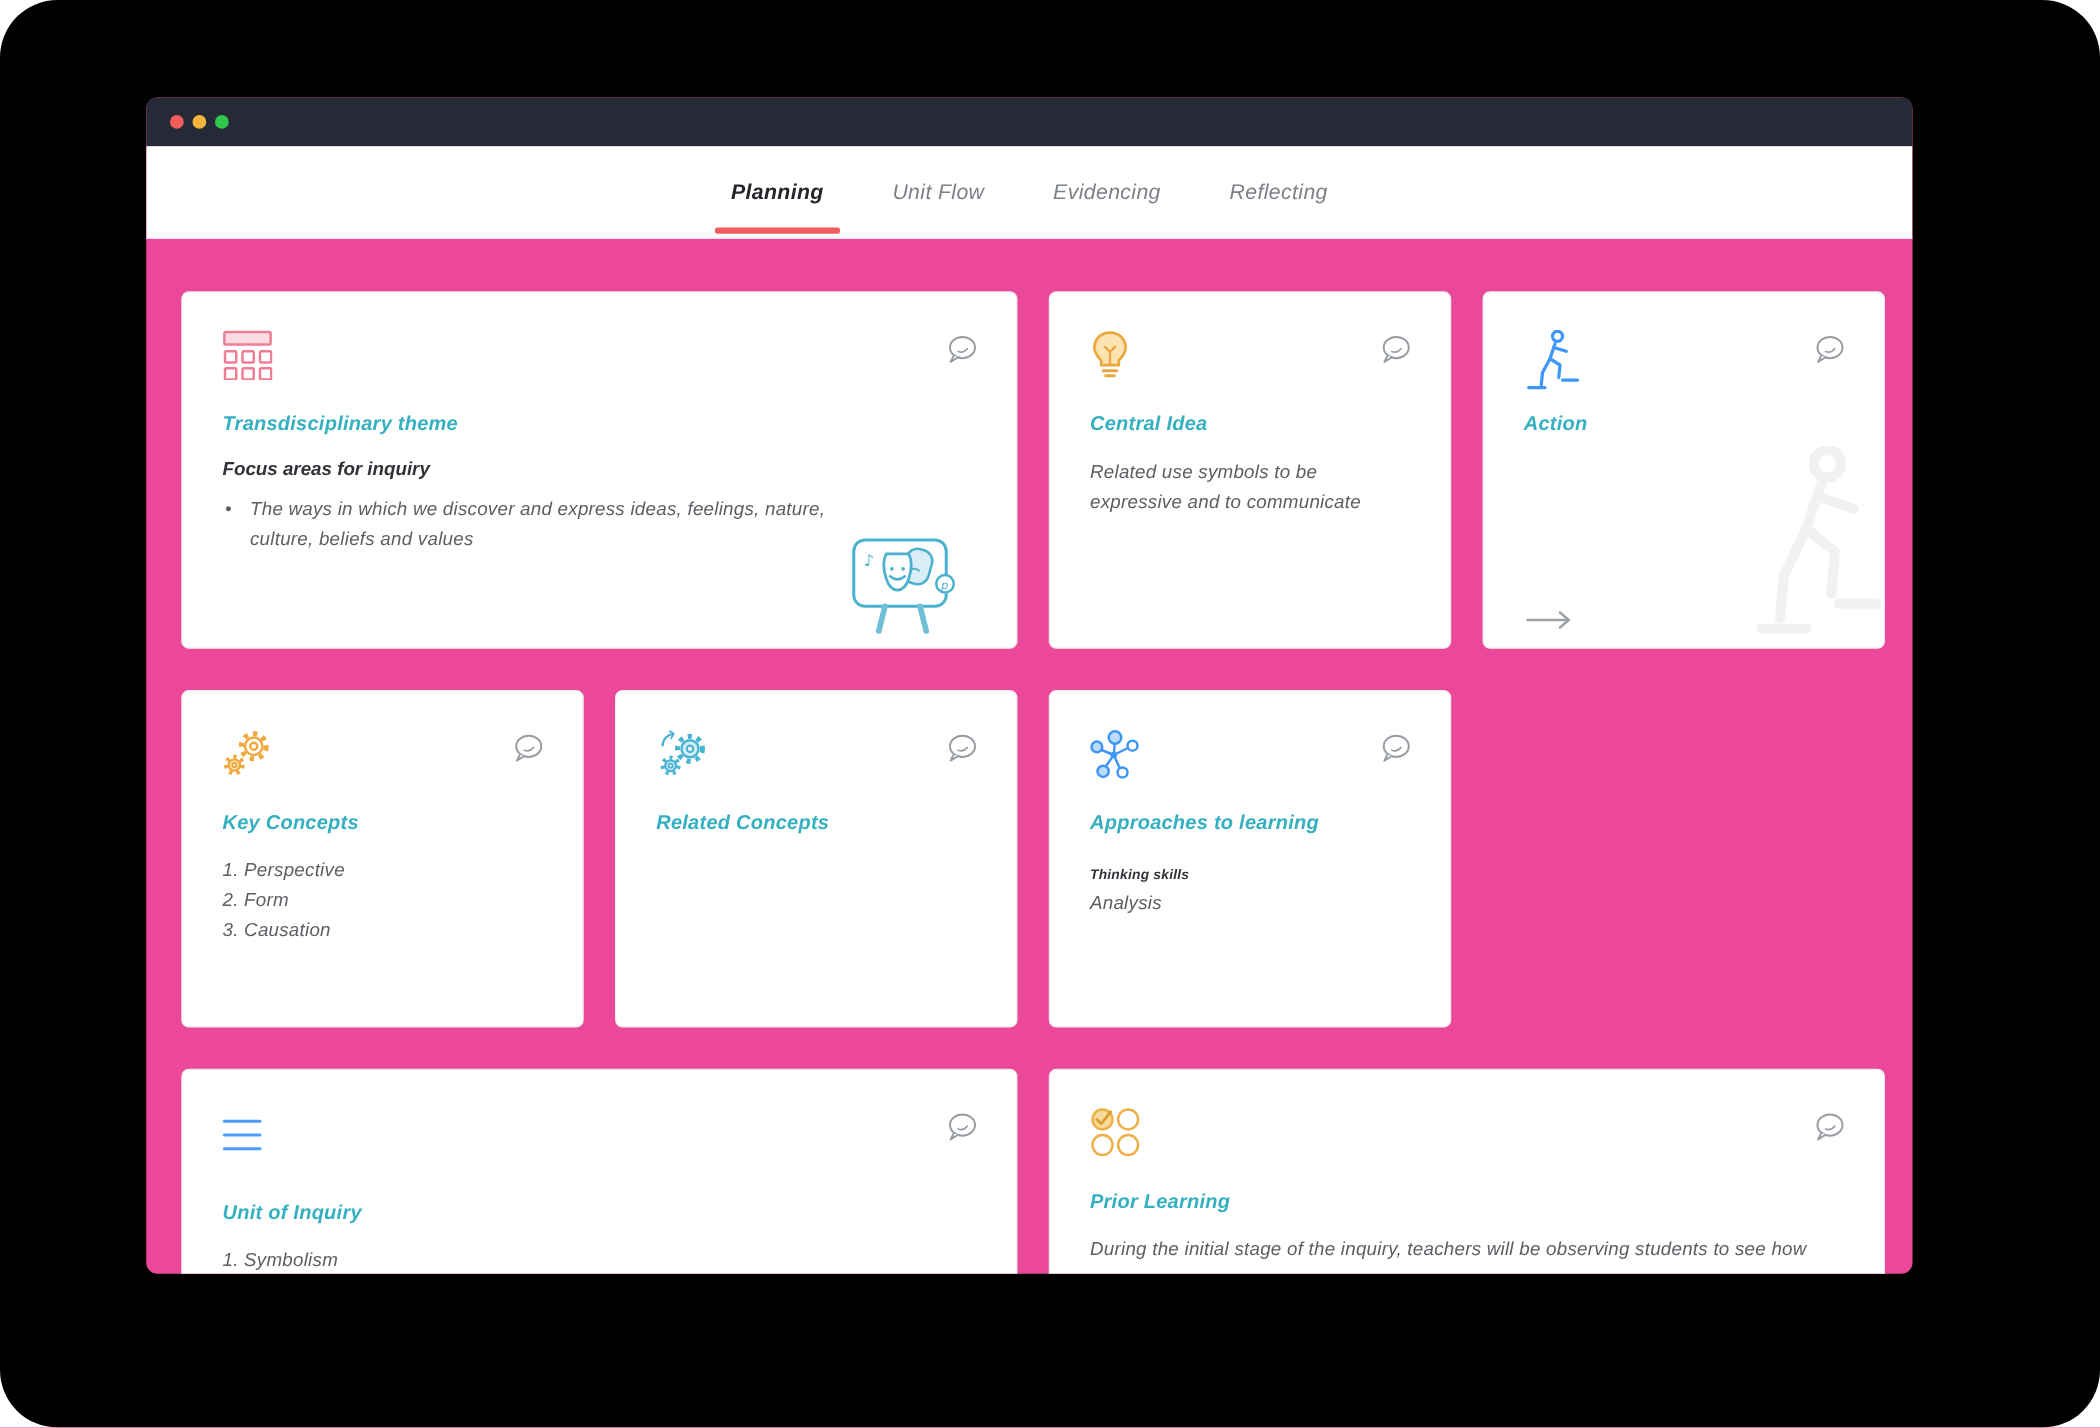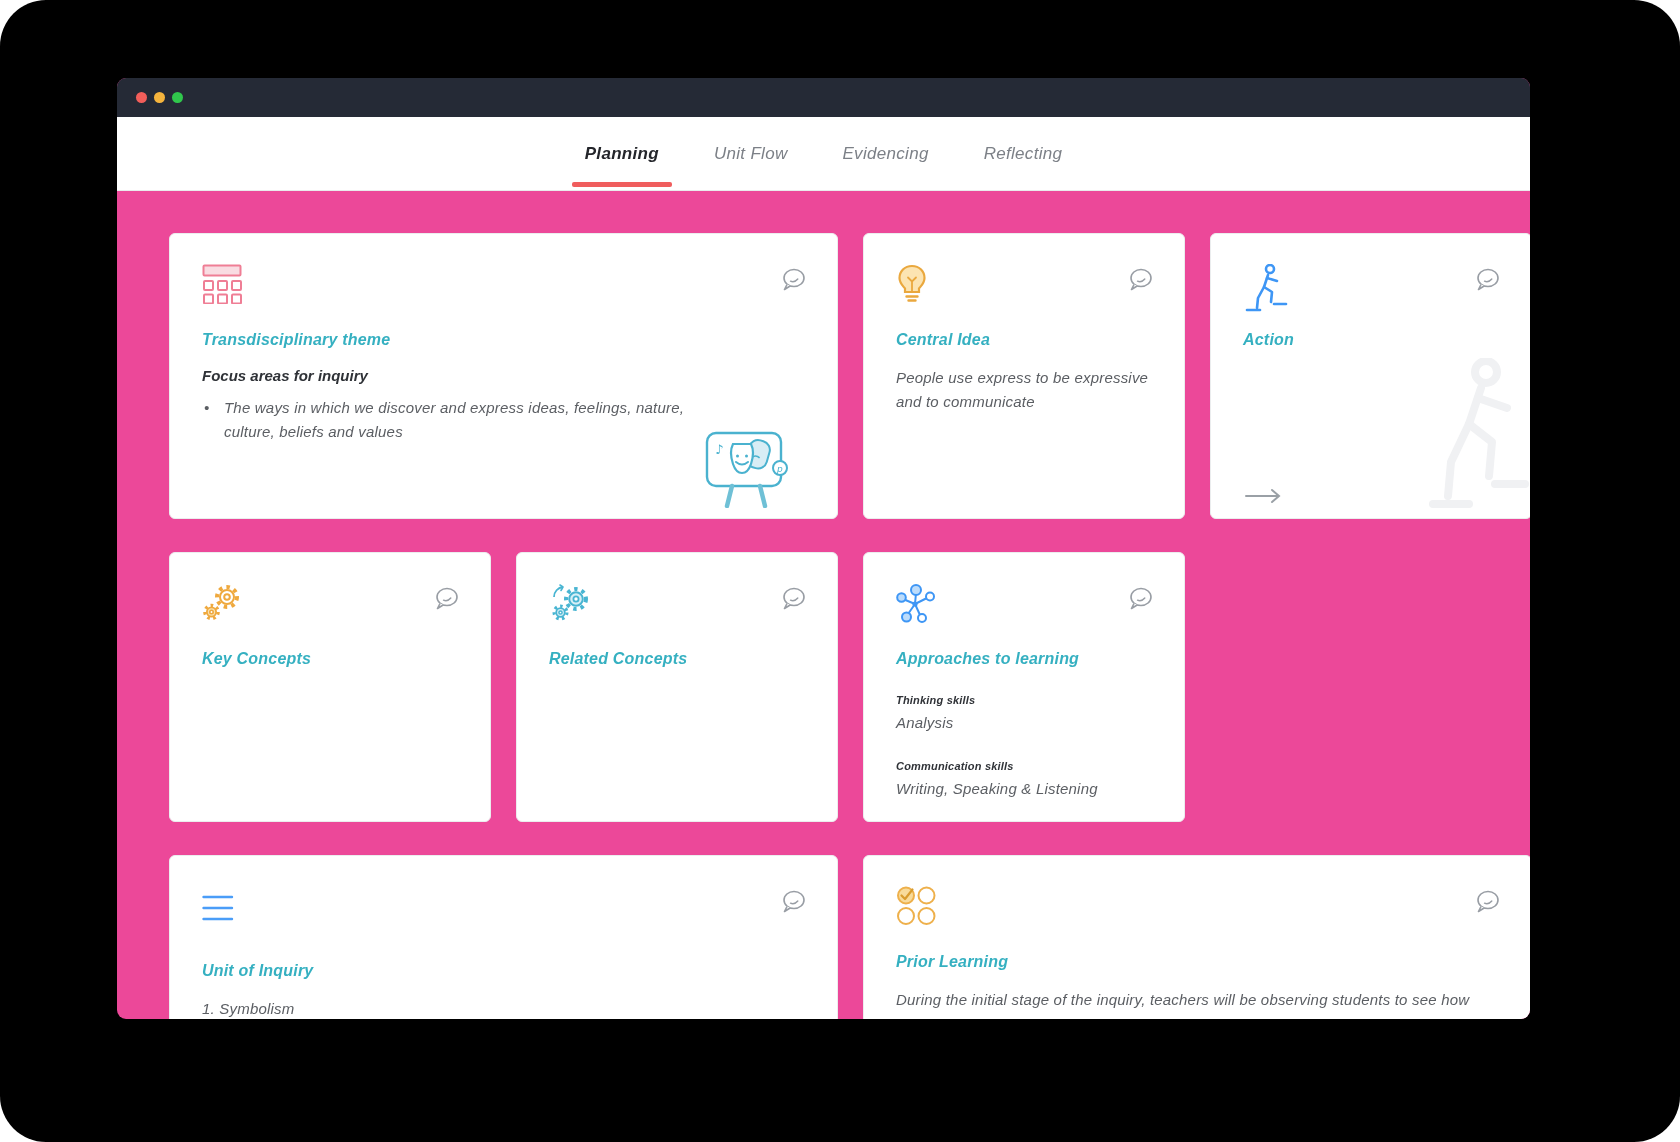--- a/index.html
+++ b/index.html
@@ -32,21 +32,21 @@
     font-size:17px;letter-spacing:.3px;color:#7c8087;cursor:pointer;
   }
   .tab.active{color:#24262b;font-weight:700;}
   .tab.active .underline{
     position:absolute;left:50%;transform:translateX(-50%);
     bottom:3px;width:100px;height:5px;border-radius:2px;background:#f05d5d;
   }
   
   .content{
     height:829px;box-sizing:border-box;overflow:hidden;
-    padding:42px 38px 0 52px;
+    padding:42px 38px 0 28px;
     display:grid;grid-template-columns:repeat(4,322px);
     grid-template-rows:286px 270px 300px;gap:33px 25px;
   }
   .card{
     position:relative;background:#fff;border:1px solid #ebedee;border-radius:6px;
     box-sizing:border-box;padding:30px 32px;
   }
   .span2{grid-column:span 2;}
   .iconbox{height:40px;margin-bottom:26px;}
   .card h3{
@@ -155,21 +155,21 @@
 
     <section class="card">
       <div class="iconbox">
         <svg width="32" height="40" viewBox="0 0 32 40" fill="none">
           <path d="M16 2 C23.5 2 28.5 7.5 28.5 14 C28.5 19 25.5 21.5 23 24.5 L23 28 L9 28 L9 24.5 C6.5 21.5 3.5 19 3.5 14 C3.5 7.5 8.5 2 16 2 Z" fill="#fce4b2" stroke="#eaa83e" stroke-width="2.2"></path>
           <path d="M12 13.5 L16 17.5 L20 13.5 M16 17.5 L16 28" stroke="#eaa83e" stroke-width="1.8" fill="none" stroke-linecap="round"></path>
           <path d="M10.5 32.5 H21.5 M12.5 36.5 H19.5" stroke="#eaa83e" stroke-width="2.4" stroke-linecap="round"></path>
         </svg>
       </div>
       <h3>Central Idea</h3>
-      <p class="body-text">People use express to be expressive and to communicate</p>
+      <p class="body-text">Related use symbols to be expressive and to communicate</p>
       <button class="comment-btn">
         <svg width="26" height="24" viewBox="0 0 26 24" fill="none">
           <ellipse cx="13" cy="10" rx="10" ry="8.5" stroke="#989da4" stroke-width="1.6"></ellipse>
           <path d="M6 16.5 L3.5 21.5 L9.5 17.8" stroke="#989da4" stroke-width="1.6" fill="#fff" stroke-linejoin="round"></path>
           <path d="M9.5 13.2 C12 14.2 14.8 13.4 16.8 11" stroke="#989da4" stroke-width="1.4" fill="none" stroke-linecap="round"></path>
         </svg>
       </button>
     </section>
 
     <section class="card">
@@ -214,20 +214,25 @@
         <svg width="40" height="40" viewBox="0 0 40 40" fill="none">
           <circle cx="25" cy="14" r="10" stroke="#efa93e" stroke-width="4" stroke-dasharray="3.5 4.2" fill="none"></circle>
           <circle cx="25" cy="14" r="7" stroke="#efa93e" stroke-width="2" fill="#fff"></circle>
           <circle cx="25" cy="14" r="2.8" stroke="#efa93e" stroke-width="2" fill="#fff"></circle>
           <circle cx="9.5" cy="29" r="6.6" stroke="#efa93e" stroke-width="3.4" stroke-dasharray="2.6 3.4" fill="none"></circle>
           <circle cx="9.5" cy="29" r="4.6" stroke="#efa93e" stroke-width="1.8" fill="#f9e0ac"></circle>
           <circle cx="9.5" cy="29" r="1.7" stroke="#efa93e" stroke-width="1.6" fill="#fff"></circle>
         </svg>
       </div>
       <h3>Key Concepts</h3>
+      <ul class="list">
+        <li>1. Perspective</li>
+        <li>2. Form</li>
+        <li>3. Causation</li>
+      </ul>
       <button class="comment-btn">
         <svg width="26" height="24" viewBox="0 0 26 24" fill="none">
           <ellipse cx="13" cy="10" rx="10" ry="8.5" stroke="#989da4" stroke-width="1.6"></ellipse>
           <path d="M6 16.5 L3.5 21.5 L9.5 17.8" stroke="#989da4" stroke-width="1.6" fill="#fff" stroke-linejoin="round"></path>
           <path d="M9.5 13.2 C12 14.2 14.8 13.4 16.8 11" stroke="#989da4" stroke-width="1.4" fill="none" stroke-linecap="round"></path>
         </svg>
       </button>
     </section>
 
     <section class="card">
@@ -263,24 +268,20 @@
           <circle cx="10.5" cy="34" r="4.5" fill="#bcdcfb"></circle>
           <circle cx="26" cy="35" r="4" fill="#fff"></circle>
           <circle cx="19" cy="21" r="2.6" fill="#3e96f5" stroke="none"></circle>
         </svg>
       </div>
       <h3>Approaches to learning</h3>
       <div class="skill-group">
         <h4>Thinking skills</h4>
         <p>Analysis</p>
       </div>
-      <div class="skill-group">
-        <h4>Communication skills</h4>
-        <p>Writing, Speaking &amp; Listening</p>
-      </div>
       <button class="comment-btn">
         <svg width="26" height="24" viewBox="0 0 26 24" fill="none">
           <ellipse cx="13" cy="10" rx="10" ry="8.5" stroke="#989da4" stroke-width="1.6"></ellipse>
           <path d="M6 16.5 L3.5 21.5 L9.5 17.8" stroke="#989da4" stroke-width="1.6" fill="#fff" stroke-linejoin="round"></path>
           <path d="M9.5 13.2 C12 14.2 14.8 13.4 16.8 11" stroke="#989da4" stroke-width="1.4" fill="none" stroke-linecap="round"></path>
         </svg>
       </button>
     </section>
 
 

